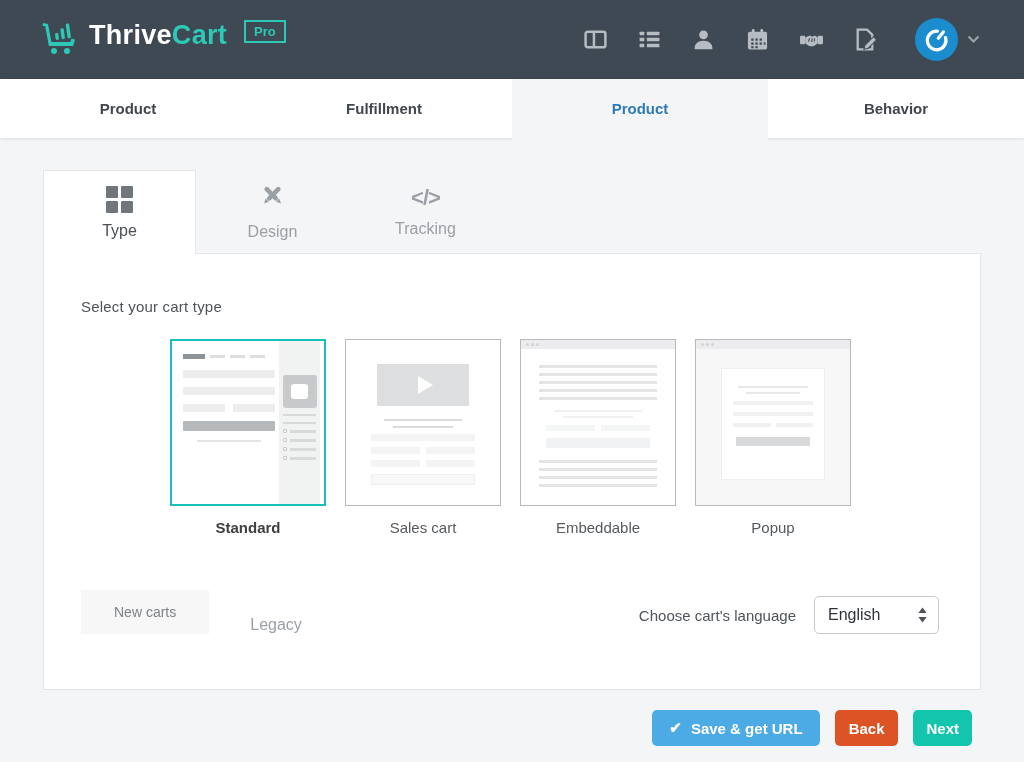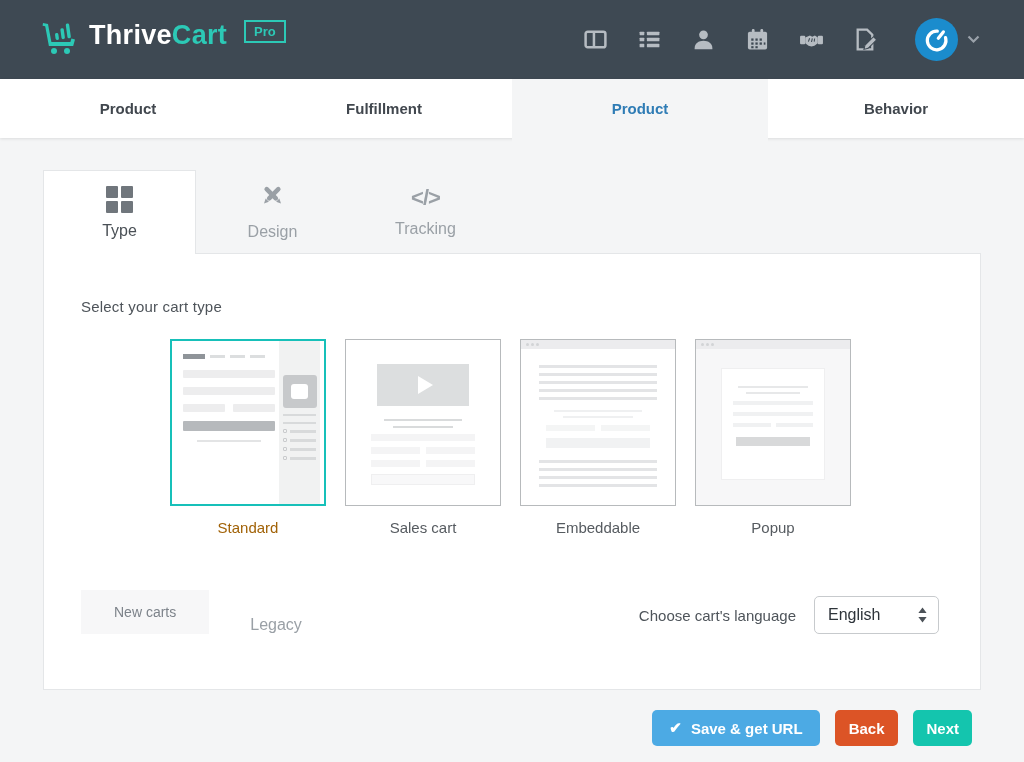--- a/index.html
+++ b/index.html
@@ -44,21 +44,21 @@
     border:1px solid #e4e6e8; position:relative; }
   .heading { margin:44px 0 0 37px; font-size:15px; font-weight:500;
     color:#4e545a; letter-spacing:.2px; }
 
   .cards { display:flex; gap:19px; margin:24px 0 0 126px; }
   .card-item { width:156px; display:flex; flex-direction:column; }
   .card { width:156px; height:167px; background:#fff; border:1px solid #b7babc;
     position:relative; overflow:hidden; cursor:pointer; }
   .card.selected { border:2px solid #17c0b9; }
   .card-label { text-align:center; margin-top:13px; font-size:15px; color:#565b60; }
-  .card-label.sel { color:#a16207; }
+  .card-label.sel { color:#404040;font-weight:bold; }
 
   
   .bar { background:#ededee; border-radius:1px; }
   .browser-bar { height:9px; background:#ececee; display:flex; align-items:center;
     gap:2px; padding-left:5px; }
   .bdot { width:3px; height:3px; border-radius:50%; background:#d2d4d6; }
 
   
   .wf-std-main { position:absolute; left:11px; top:13px; width:92px; }
   .wf-tabs { display:flex; gap:5px; align-items:center; margin-bottom:11px; }

